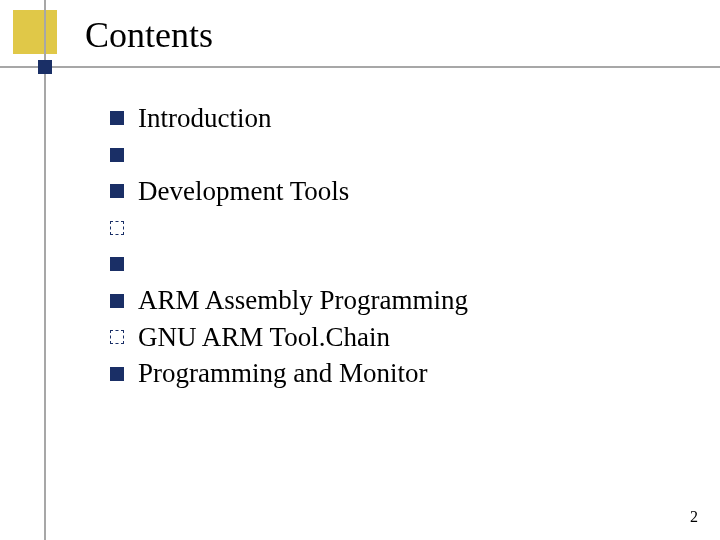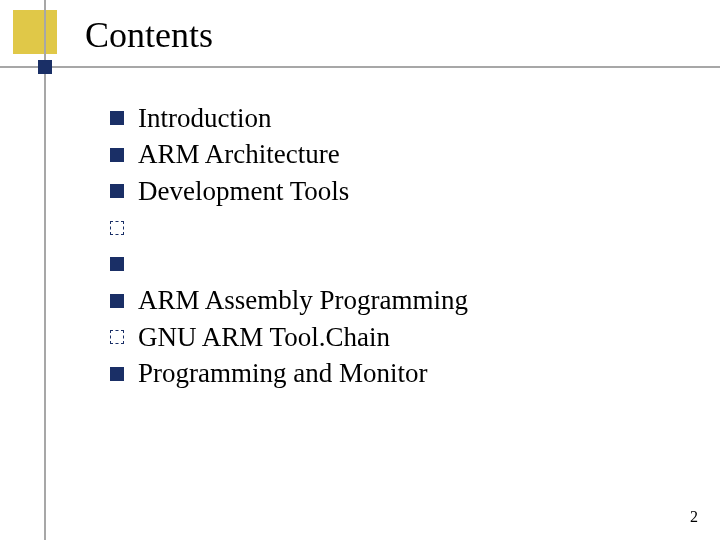--- a/index.html
+++ b/index.html
@@ -97,21 +97,20 @@
 
 <div class="title">Contents</div>
 
 <div class="list">
   <div class="item">
     <span class="bullet solid"></span>
     <span>Introduction</span>
   </div>
   <div class="item">
     <span class="bullet solid"></span>
-    <span>ARM Architecture</span>
   </div>
   <div class="item">
     <span class="bullet solid"></span>
     <span>Development Tools</span>
   </div>
   <div class="item">
     <span class="bullet outline"></span>
   </div>
   <div class="item">
     <span class="bullet solid"></span>

